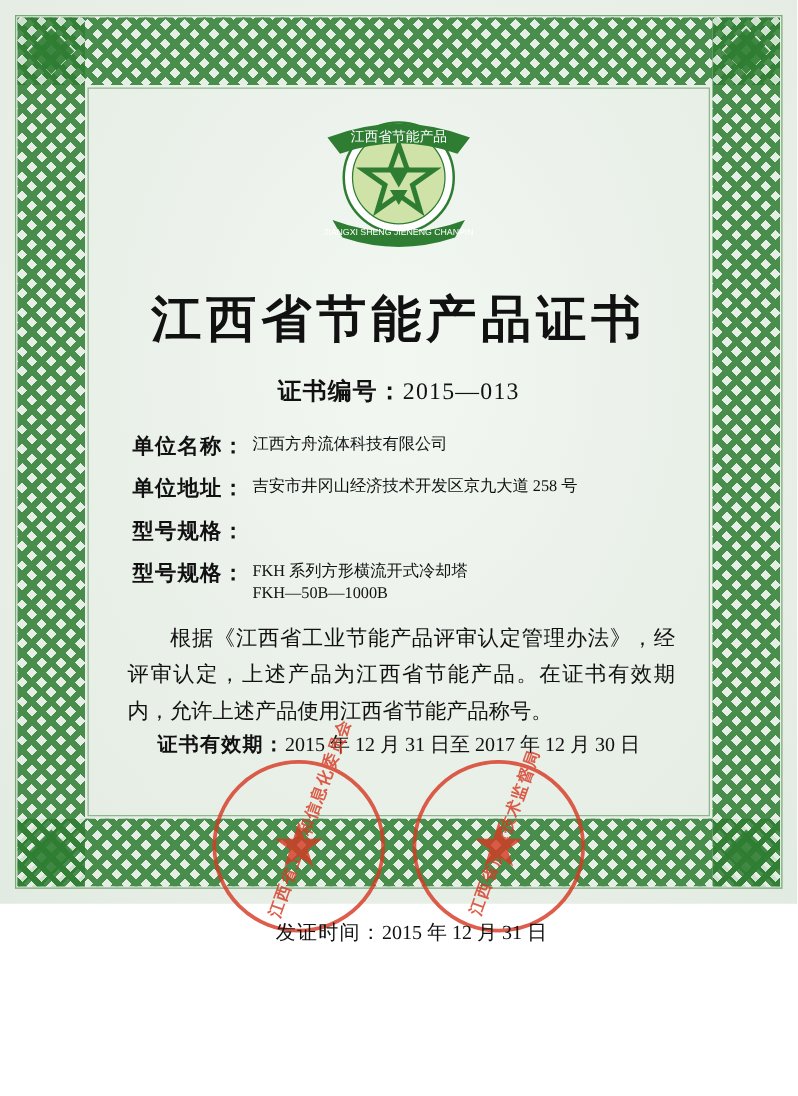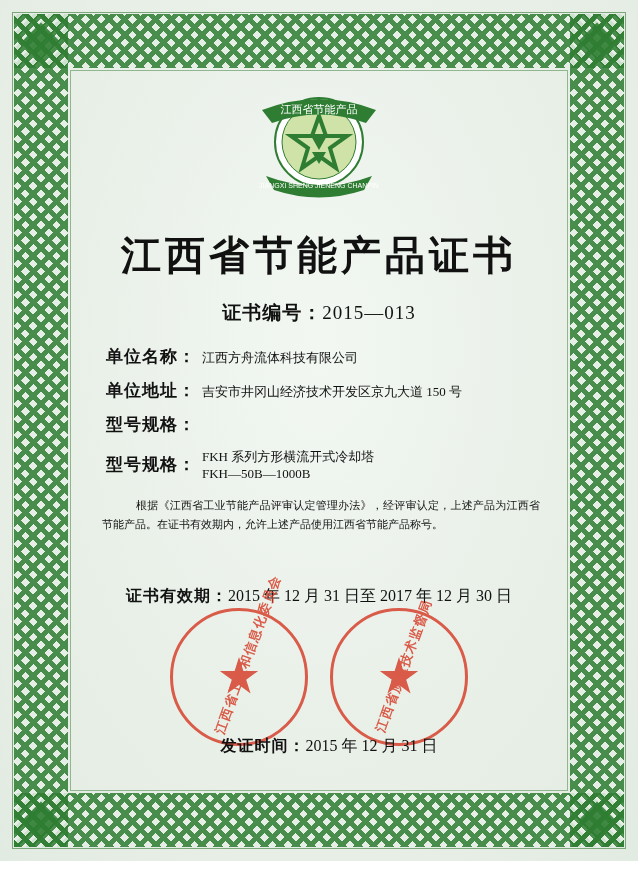--- a/index.html
+++ b/index.html
@@ -10,21 +10,21 @@
   body {
     width: 638px;
     height: 877px;
     overflow: hidden;
     font-family: "Liberation Serif", "DejaVu Serif", serif;
   }
 
   #certificate {
     position: relative;
     width: 638px;
-    height: 861px;
+    height: 723px;
     background:
       radial-gradient(ellipse at 50% 40%, #f2f7f2 0%, #e9f0e8 55%, #e2ebe1 100%);
     box-sizing: border-box;
   }
 
   
   .border-outer {
     position: absolute;
     left: 12px; top: 12px; right: 12px; bottom: 12px;
     border: 1px solid #7aa87a;
@@ -103,21 +103,21 @@
   .cert-no-row .val { letter-spacing: 1px; margin-left: 0; }
 
   .fields {
     position: absolute;
     top: 268px;
     left: 28px;
     right: 20px;
   }
   .field-row {
     display: flex;
-    align-items: center;
+    align-items: flex-start;
     margin-bottom: 11px;
     font-size: 17px;
     line-height: 1.35;
   }
   .field-label {
     flex: 0 0 auto;
     font-weight: bold;
     letter-spacing: 1px;
     color: #111;
     white-space: nowrap;
@@ -128,21 +128,21 @@
     color: #111;
     font-size: 13px;
   }
   .field-value .line2 { display: block; }
 
   .body-text {
     position: absolute;
     top: 418px;
     left: 24px;
     right: 20px;
-    font-size: 11px;
+    font-size: 17px;
     line-height: 1.72;
     text-indent: 34px;
     color: #111;
     text-align: justify;
   }
 
   .validity {
     position: absolute;
     top: 508px;
     left: 0; right: 0;
@@ -192,21 +192,21 @@
   }
 
   .issue-date {
     position: absolute;
     top: 658px;
     left: 0; right: 0;
     text-align: center;
     font-size: 16px;
     color: #111;
   }
-  .issue-date .lbl { font-weight: bold; letter-spacing: 1px; margin-left: 20px; }
+  .issue-date .lbl { font-weight: normal; letter-spacing: 1px; margin-left: 20px; }
 </style>
 </head>
 <body>
 
 <div id="certificate">
 
   <div class="border-outer"></div>
   <div class="border-band band-top"></div>
   <div class="border-band band-bottom"></div>
   <div class="border-band band-left"></div>
@@ -241,21 +241,21 @@
 
     <div class="fields">
 
       <div class="field-row">
         <div class="field-label">单位名称：</div>
         <div class="field-value">江西方舟流体科技有限公司</div>
       </div>
 
       <div class="field-row">
         <div class="field-label">单位地址：</div>
-        <div class="field-value">吉安市井冈山经济技术开发区京九大道 150 号</div>
+        <div class="field-value">吉安市井冈山经济技术开发区京九大道 258 号</div>
       </div>
 
       <div class="field-row">
         <div class="field-label">型号规格：</div>
         <div class="field-value"></div>
       </div>
 
       <div class="field-row">
         <div class="field-label">型号规格：</div>
         <div class="field-value">

